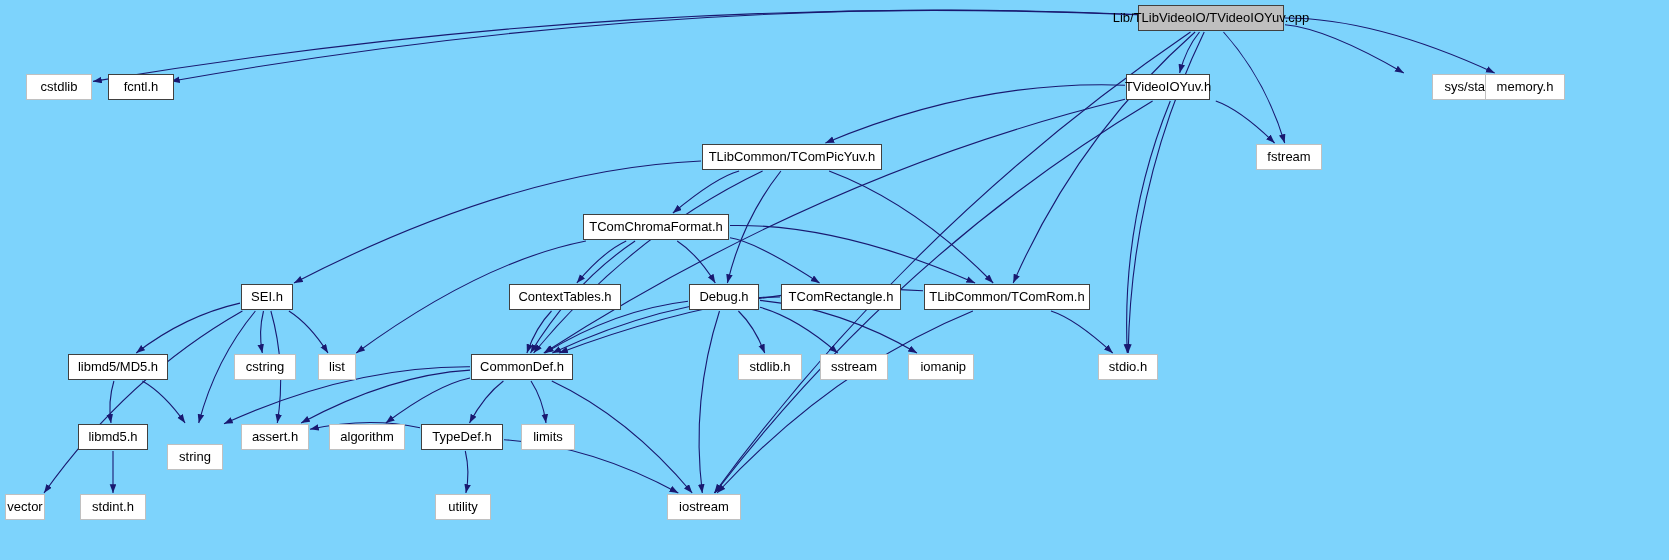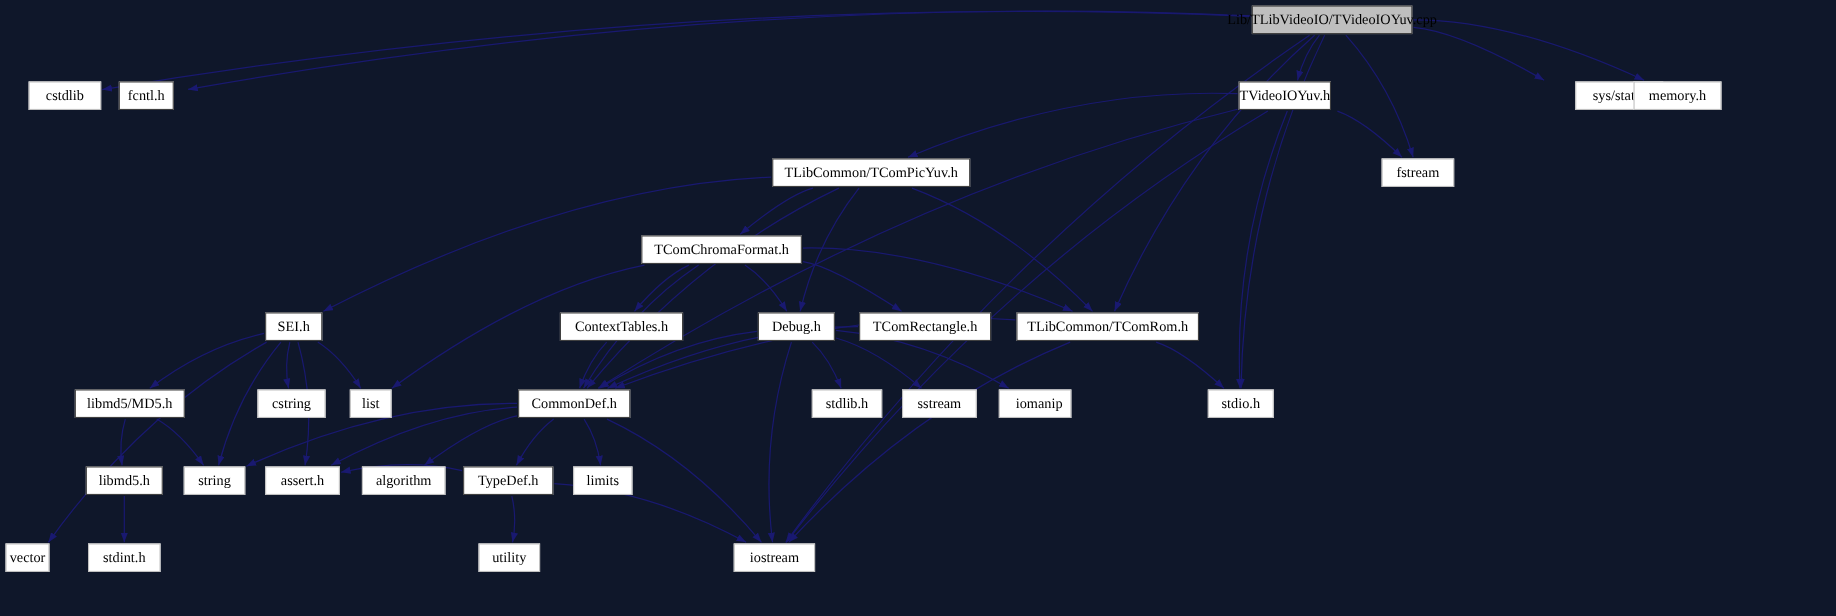--- a/index.html
+++ b/index.html
@@ -4,22 +4,22 @@
 <style>
   html, body {
     margin: 0;
     padding: 0;
     background: #ffffff;
   }
   #graph {
     position: relative;
     width: 1669px;
     height: 560px;
-    background: #0f172a;
-    font-family: Liberation Serif, serif;
+    background: #7dd3fc;
+    font-family: Liberation Sans, sans-serif;
     overflow: hidden;
   }
   #edges {
     position: absolute;
     left: 0;
     top: 0;
     width: 1669px;
     height: 560px;
     pointer-events: none;
   }
@@ -117,21 +117,21 @@
         <path d="M780.0,297.0 Q673.8,296.9 552.3,353.0" marker-end="url(#arrow)" stroke="#191970" fill="none" stroke-width="1.1"></path>
       </g>
   </svg>
   <div id="node-layer">
       <div class="node root" style="left: 1138px; top: 5px; width: 146px;">
         <span class="node-label">Lib/TLibVideoIO/TVideoIOYuv.cpp</span>
       </div>
       <div class="node system" style="left: 26px; top: 74px; width: 66px;">
         <span class="node-label">cstdlib</span>
       </div>
-      <div class="node local" style="left: 108px; top: 74px; width: 50px;">
+      <div class="node local" style="left: 108px; top: 74px; width: 66px;">
         <span class="node-label">fcntl.h</span>
       </div>
       <div class="node local" style="left: 1126px; top: 74px; width: 84px;">
         <span class="node-label">TVideoIOYuv.h</span>
       </div>
       <div class="node system" style="left: 1388px; top: 74px; width: 80px; margin-left: 44px;">
         <span class="node-label">sys/stat.h</span>
       </div>
       <div class="node system" style="left: 1485px; top: 74px; width: 80px; justify-content: center;">
         <span class="node-label">memory.h</span>
@@ -180,21 +180,21 @@
       </div>
       <div class="node system" style="left: 908px; top: 354px; width: 66px; justify-content: flex-end;">
         <span class="node-label">iomanip</span>
       </div>
       <div class="node system" style="left: 1098px; top: 354px; width: 60px;">
         <span class="node-label">stdio.h</span>
       </div>
       <div class="node local" style="left: 78px; top: 424px; width: 70px;">
         <span class="node-label">libmd5.h</span>
       </div>
-      <div class="node system" style="left: 167px; top: 424px; width: 56px;">
+      <div class="node system" style="left: 167px; top: 444px; width: 56px;">
         <span class="node-label">string</span>
       </div>
       <div class="node system" style="left: 241px; top: 424px; width: 68px;">
         <span class="node-label">assert.h</span>
       </div>
       <div class="node system" style="left: 329px; top: 424px; width: 76px; text-align: right;">
         <span class="node-label">algorithm</span>
       </div>
       <div class="node local" style="left: 421px; top: 424px; width: 82px;">
         <span class="node-label">TypeDef.h</span>

